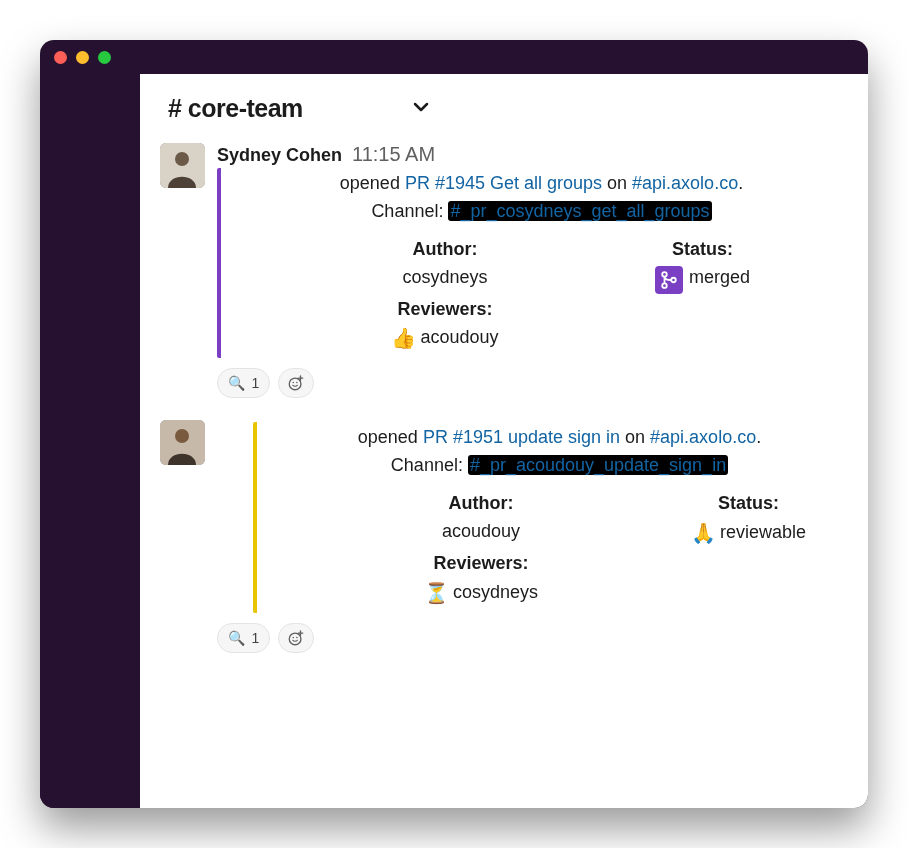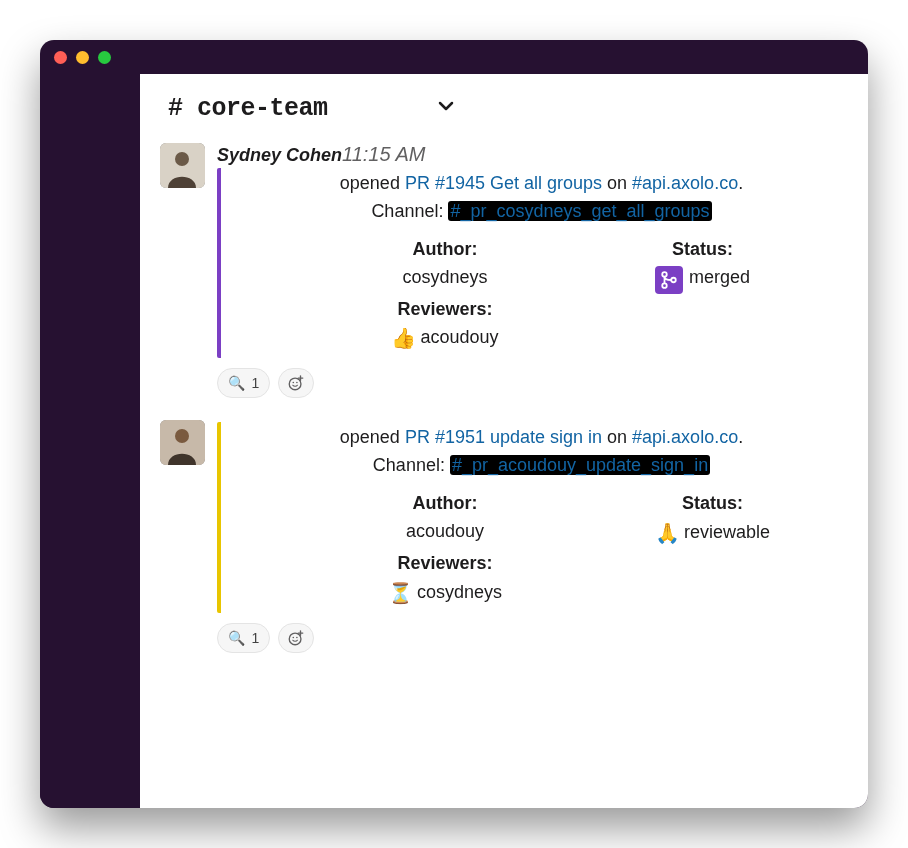--- a/index.html
+++ b/index.html
@@ -42,21 +42,20 @@
     background: #fff;
     display: flex;
     flex-direction: column;
     border-top-left-radius: 0;
   }
   .channel-header {
     padding: 20px 28px 10px 28px;
     display: flex;
     align-items: center;
     gap: 110px;
-    font-family: Liberation Mono, monospace;
   }
   .channel-title {
     font-size: 25px;
     font-weight: 900;
     color: #1d1c1d;
     letter-spacing: -0.5px;
   }
   .chevron { font-size: 16px; color: #1d1c1d; }
   .messages {
     flex: 1;
@@ -73,39 +72,39 @@
     border-radius: 6px;
     flex-shrink: 0;
     background: #888;
     overflow: hidden;
   }
   .avatar svg { width: 100%; height: 100%; display:block; }
   .msg-content { flex: 1; min-width: 0; }
   .msg-head {
     display: flex;
     align-items: baseline;
+    gap: 10px;
     margin-bottom: 2px;
-    font-style: italic;
   }
   .msg-author {
     font-size: 18px;
     font-weight: 800;
     color: #1d1c1d;
   }
   .msg-time {
     font-size: 20px;
     color: #616061;
   }
   .attachment {
     border-left: 4px solid;
     padding: 2px 0 4px 14px;
     margin-top: 2px;
   }
   .att-purple { border-color: #7b3fc4; border-radius: 2px;}
-  .att-yellow { border-color: #e8c500; border-radius: 2px;}
+  .att-yellow { border-color: #e8c500; border-radius: 2px; margin-left: 36px;}
   .att-line {
     font-size: 18px;
     color: #1d1c1d;
     line-height: 1.55;
     text-align: center;
   }
   .link { color: #1264a3; }
   .channel-tag {
     background: #000000;
     color: #1264a3;

